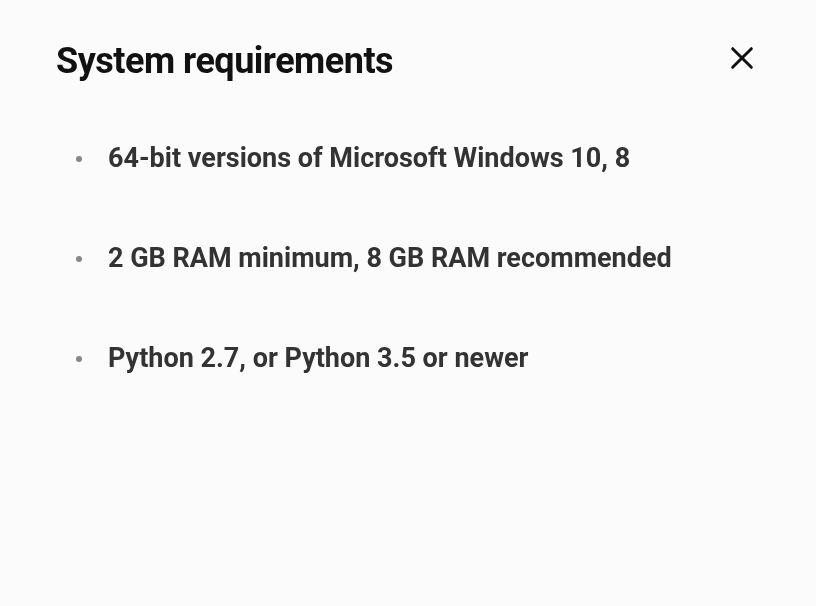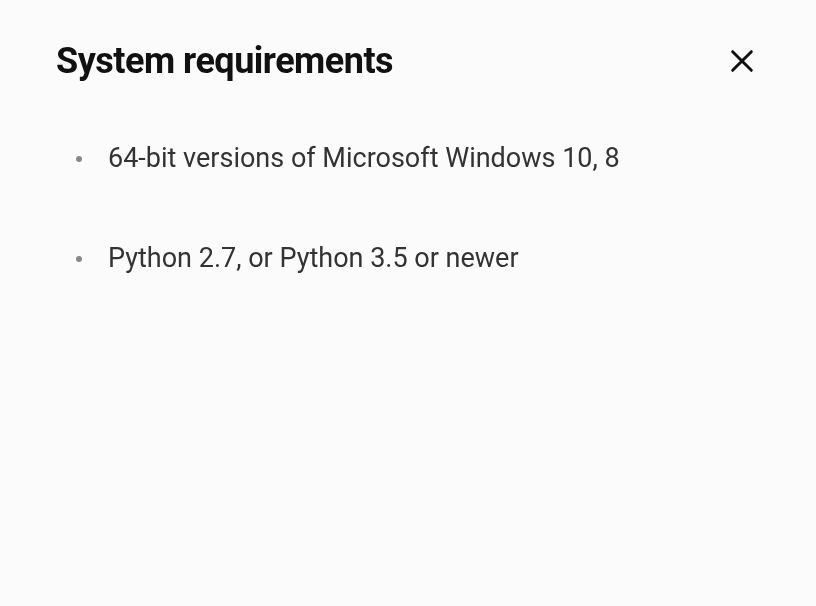--- a/index.html
+++ b/index.html
@@ -12,21 +12,21 @@
       height: 606px;
       background: #fbfbfb;
       font-family: -apple-system, BlinkMacSystemFont, "Segoe UI", Roboto, Helvetica, Arial, sans-serif;
       color: #1a1a1a;
       padding: 40px 56px 40px 56px;
       position: relative;
     }
     .header {
       display: flex;
       justify-content: space-between;
-      align-items: center;
+      align-items: flex-start;
       margin-bottom: 58px;
     }
     .title {
       font-size: 36px;
       font-weight: 700;
       letter-spacing: -0.5px;
       color: #111;
     }
     .close-btn {
       background: none;
@@ -42,21 +42,21 @@
       width: 28px;
       height: 28px;
     }
     .list {
       list-style: none;
       padding-left: 20px;
     }
     .list-item {
       position: relative;
       font-size: 27px;
-      font-weight: 400;
+      font-weight: 700;
       color: #333;
       line-height: 1.4;
       margin-bottom: 62px;
       padding-left: 32px;
     }
     .list-item:last-child {
       margin-bottom: 16px;
     }
     .list-item::before {
       content: "";
@@ -77,14 +77,15 @@
   <button class="close-btn">
     <svg viewBox="0 0 24 24" fill="none" stroke="currentColor" stroke-width="2.5" stroke-linecap="round">
       <line x1="4" y1="4" x2="20" y2="20"></line>
       <line x1="20" y1="4" x2="4" y2="20"></line>
     </svg>
   </button>
 </div>
 
 <ul class="list">
   <li class="list-item">64-bit versions of Microsoft Windows 10, 8</li>
+  <li class="list-item">2 GB RAM minimum, 8 GB RAM recommended</li>
   <li class="list-item">Python 2.7, or Python 3.5 or newer</li>
 </ul>
 
 </body></html>

